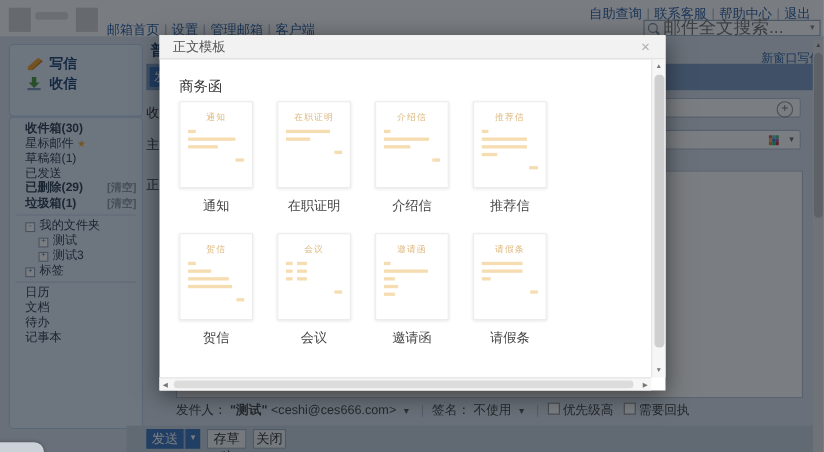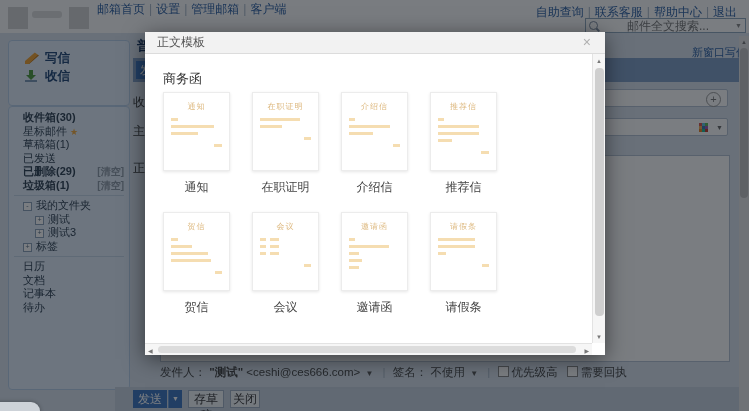--- a/index.html
+++ b/index.html
@@ -4,28 +4,28 @@
 <style>
   html,body{margin:0;padding:0;}
   body{font-family:"Liberation Sans","DejaVu Sans",sans-serif;}
   #stage{position:relative;width:749px;height:411px;overflow:hidden;background:#ffffff;}
   .abs{position:absolute;}
   
   #header{left:0;top:0;width:749px;height:33px;background:#fdfdfd;}
   .logo-sq{background:#d3d3d3;}
   .logo-blur{background:#dedede;border-radius:3px;}
   .acct-line{left:97px;top:4px;font-size:12px;color:#333;white-space:nowrap;}
-  .nav-line{left:97px;top:1px;font-size:12px;white-space:nowrap;}
+  .nav-line{left:97px;top:19px;font-size:12px;white-space:nowrap;}
   .right-links{right:12px;top:4px;font-size:12px;white-space:nowrap;text-align:right;}
   a.lnk{color:#2b5fa3;text-decoration:none;cursor:pointer;}
   .sep{color:#a8b6c6;margin:0 4px;}
   .bold{font-weight:bold;}
   .dd-arrow{font-size:8px;color:#2b5fa3;margin-left:2px;}
   #search-box{left:585px;top:18px;width:153px;height:13px;border:1px solid #8fa6bd;background:#fff;display:flex;align-items:center;padding:0 3px;}
-  #search-box input{border:none;outline:none;flex:1;font-size:12px;color:#666;background:transparent;min-width:0;text-align:center;}
+  #search-box input{border:none;outline:none;flex:1;font-size:16px;color:#666;background:transparent;min-width:0;}
   .mag{width:7px;height:7px;border:1.5px solid #7d8da0;border-radius:50%;position:relative;margin-right:3px;flex:none;}
   .mag::after{content:"";position:absolute;width:4px;height:1.5px;background:#7d8da0;transform:rotate(45deg);left:6px;top:7px;}
   .search-dd{font-size:7px;color:#888;flex:none;}
   
   #main-bg{left:0;top:33px;width:749px;height:378px;background:#d9e3ee;}
   
   .side-panel{left:8px;width:122px;background:#e3eefb;border:1px solid #b7cfe9;border-radius:4px;box-sizing:border-box;}
   #panel-actions{top:40px;height:66px;}
   .action-row{display:flex;align-items:center;height:18px;padding-left:16px;font-size:12.5px;font-weight:bold;color:#1d4373;cursor:pointer;}
   .action-row .ico{width:14px;height:12px;margin-right:6px;display:inline-block;}
@@ -141,22 +141,22 @@
       <div class="f-row bold"><span>已删除(29)</span><span class="clr">[清空]</span></div>
       <div class="f-row bold"><span>垃圾箱(1)</span><span class="clr">[清空]</span></div>
       <div class="divider"></div>
       <div class="f-row"><span class="expander">-</span><span>我的文件夹</span></div>
       <div class="f-row indent1"><span class="expander">+</span><span>测试</span></div>
       <div class="f-row indent1"><span class="expander">+</span><span>测试3</span></div>
       <div class="f-row"><span class="expander">+</span><span>标签</span></div>
       <div class="divider"></div>
       <div class="f-row">日历</div>
       <div class="f-row">文档</div>
+      <div class="f-row">待办</div>
       <div class="f-row">记事本</div>
-      <div class="f-row">待办</div>
     </div>
 
   <div id="tab-label" class="abs">普通</div>
   <div id="new-window-link" class="abs"><a class="lnk">新窗口写信</a></div>
 
   <div id="toolbar-band" class="abs">
     <div id="send-top" class="abs btn-blue">发送</div>
   </div>
 
   <div class="abs form-lbl" style="left:133px;top:94px;">收件人</div>

